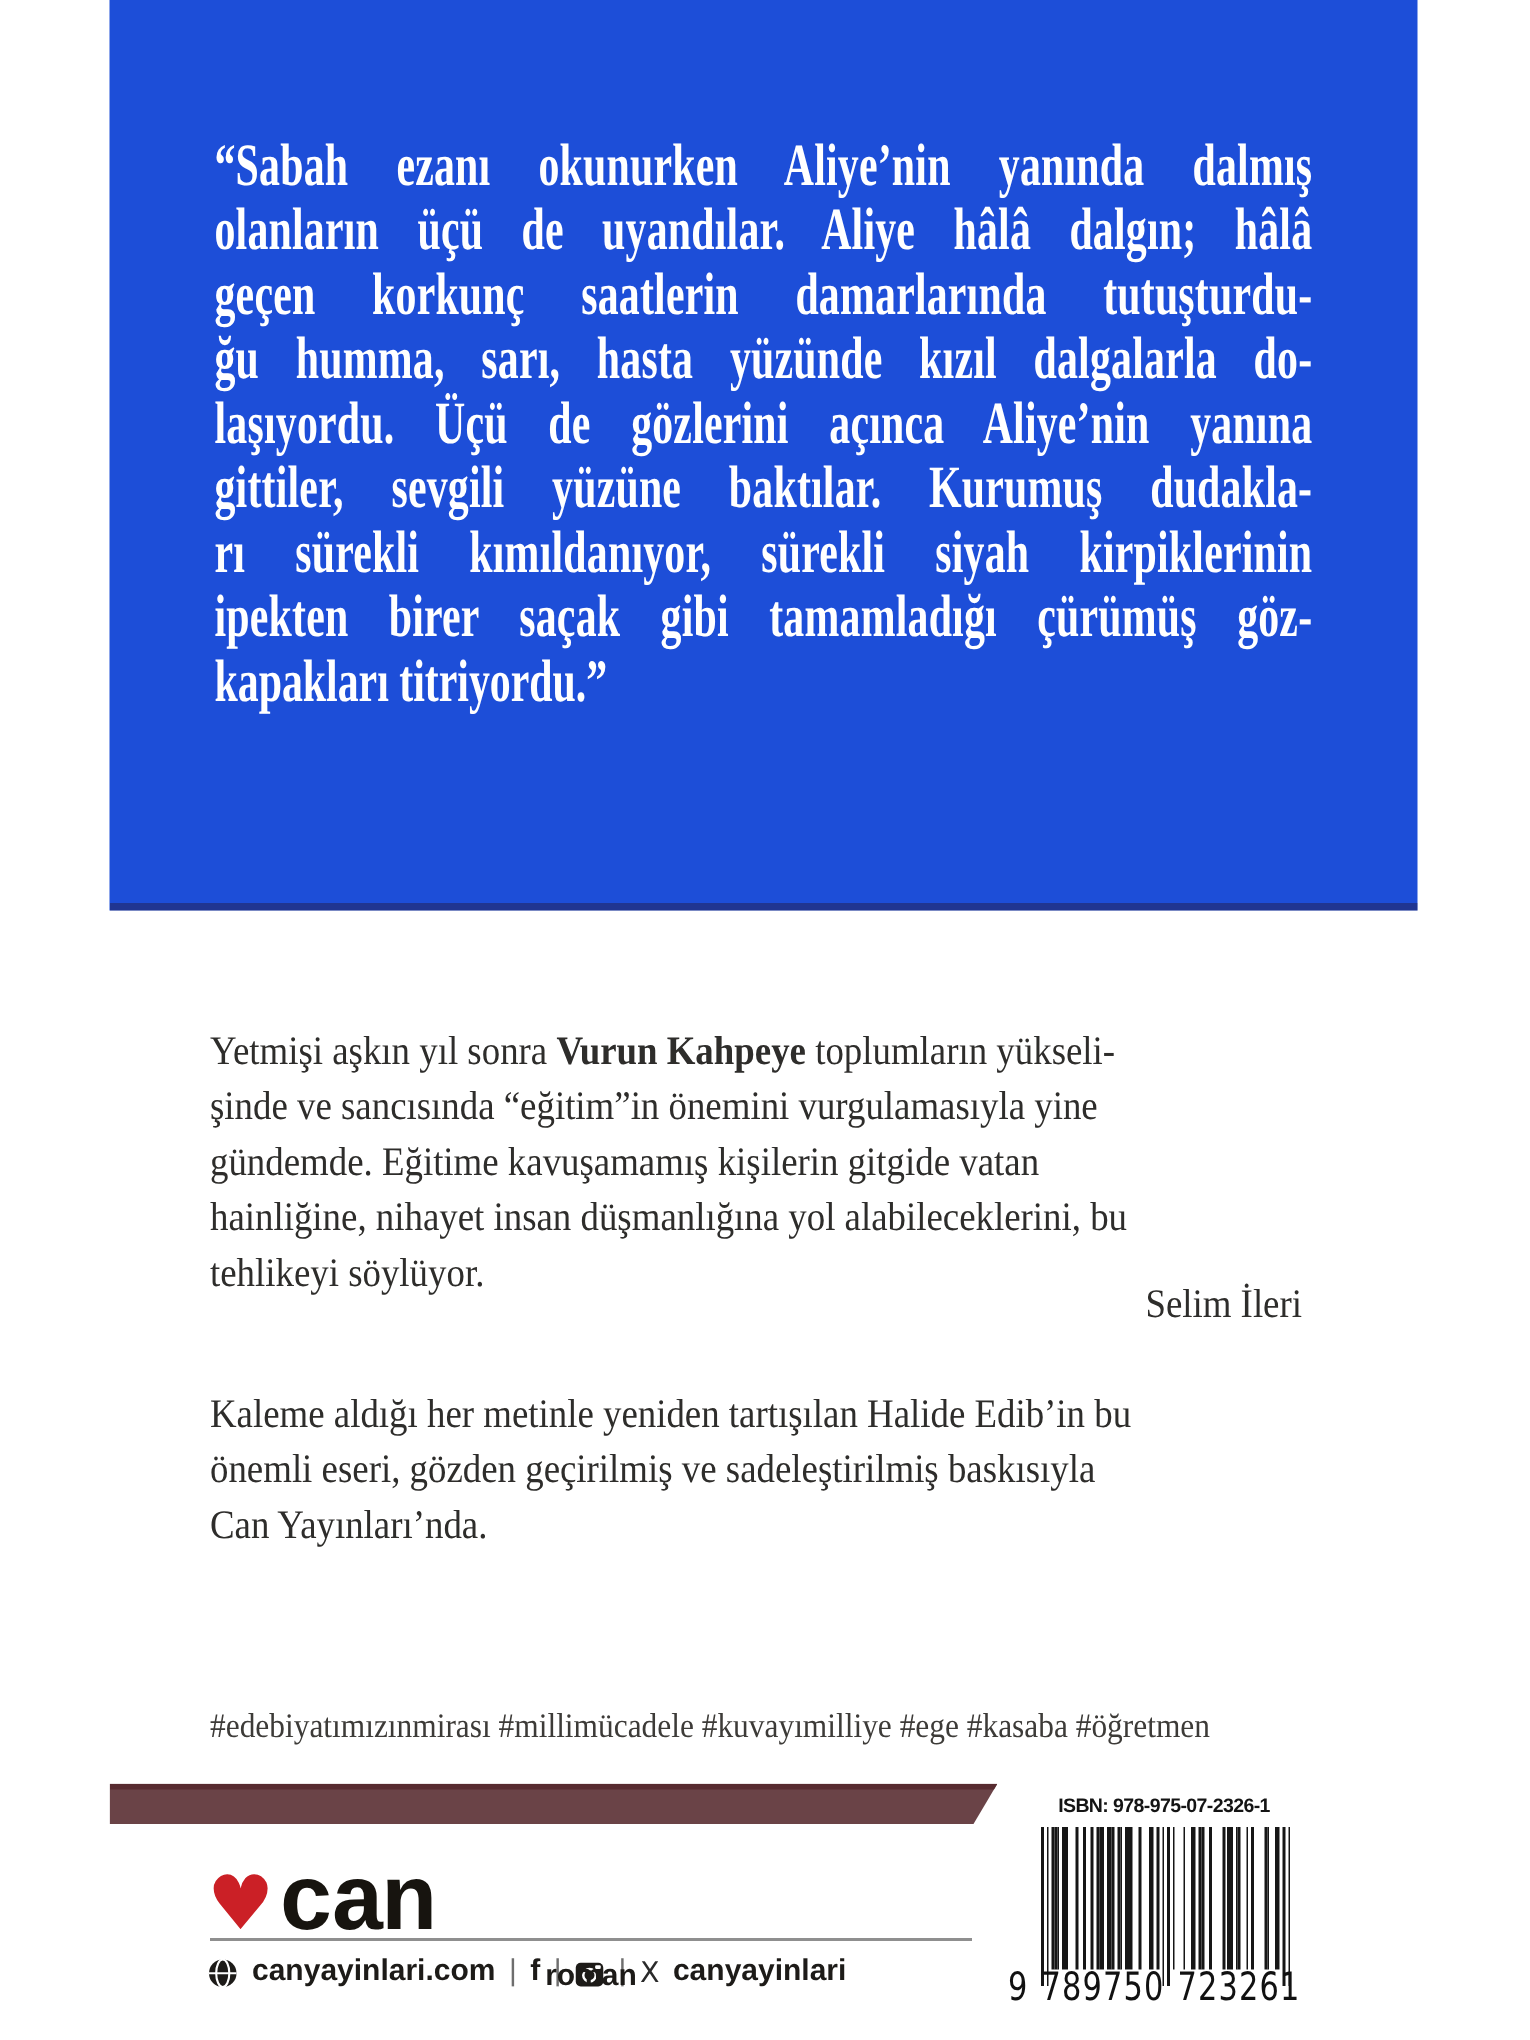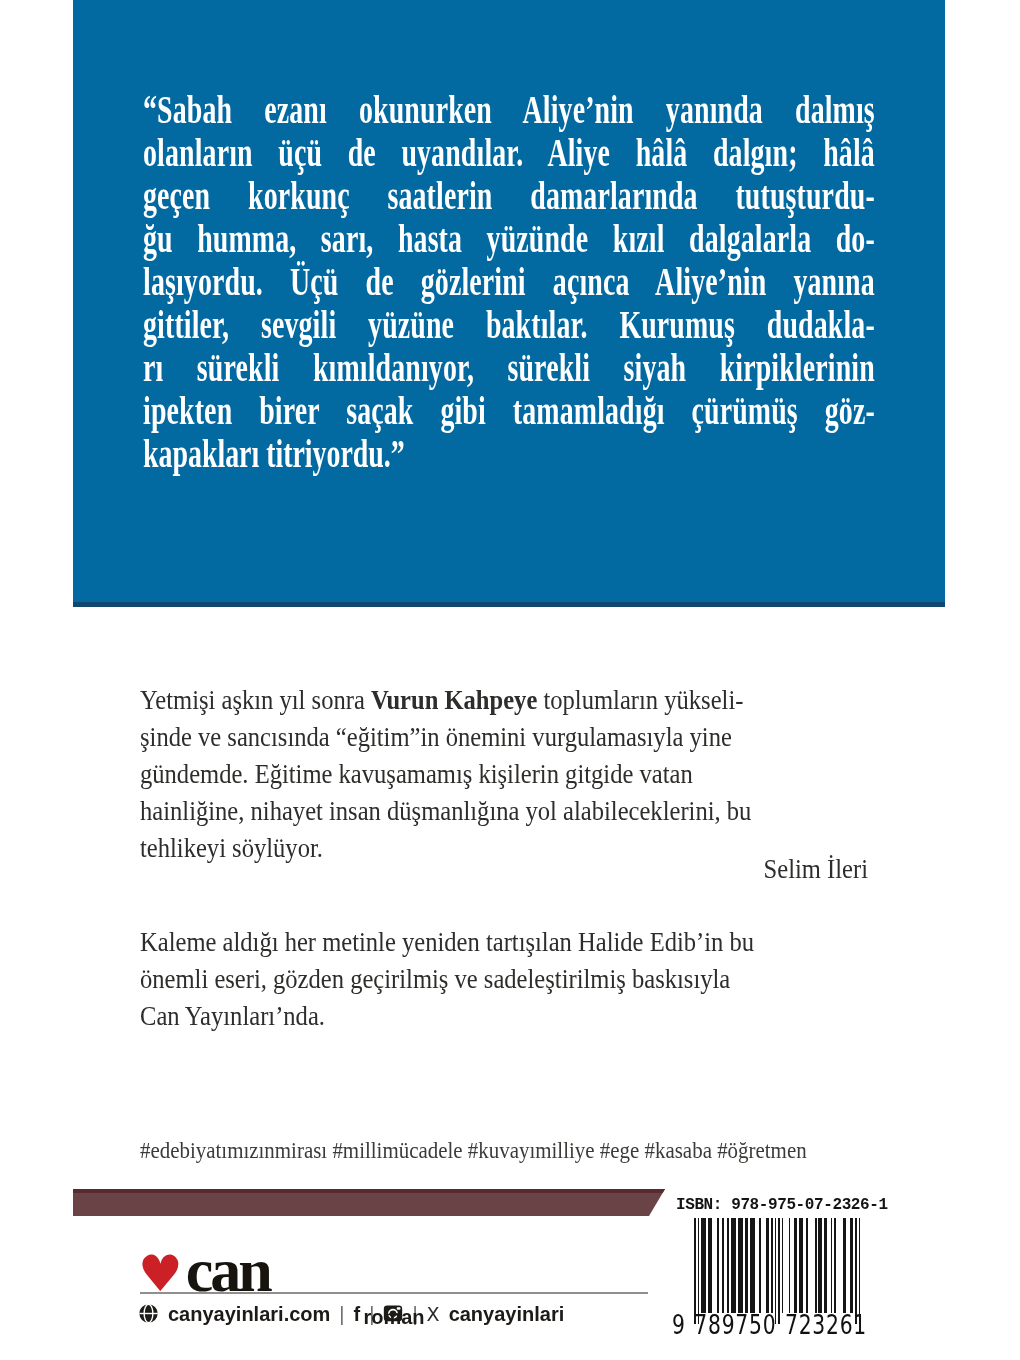--- a/index.html
+++ b/index.html
@@ -1,19 +1,19 @@
 <!DOCTYPE html>
 <html><head>
 <meta charset="utf-8">
 <style>
   html,body{margin:0;padding:0;background:#e9e9e9;}
   .page{position:relative;width:1020px;height:1360px;background:#ffffff;overflow:hidden;
         font-family:"Liberation Serif", serif;}
   
-  .quote-box{position:absolute;left:73px;top:0;width:872px;height:607px;background:#0369a1;
+  .quote-box{position:absolute;left:73px;top:0;width:872px;height:607px;background:#1d4ed8;
              box-shadow:inset 0 -5px 0 rgba(40,10,14,.35);text-decoration:underline;}
   .quote-text{position:absolute;left:70px;top:88px;width:1050px;
               transform:scaleX(0.697);transform-origin:0 0;
               font:700 40px/43px "Liberation Serif", serif;color:#ffffff;
               white-space:pre-line;text-align:justify;text-align-last:justify;letter-spacing:.2px;}
   .quote-last{position:absolute;left:70px;top:432px;width:1050px;
               transform:scaleX(0.697);transform-origin:0 0;
               font:700 40px/43px "Liberation Serif", serif;color:#ffffff;white-space:nowrap;}
   
   .copy{position:absolute;left:140px;width:800px;transform:scaleX(0.91);transform-origin:0 0;
@@ -27,33 +27,33 @@
   .description{top:924px;white-space:pre-line;}
   .hashtags{position:absolute;left:140px;top:1136px;width:820px;transform:scaleX(0.91);
             transform-origin:0 0;font:400 23px/30px "Liberation Serif", serif;color:#3d3b38;}
   
   .stripe{position:absolute;left:73px;top:1189px;width:592px;height:27px;background:#6a4347;
           clip-path:polygon(0 0,100% 0,calc(100% - 16px) 100%,0 100%);
           box-shadow:inset 0 4px 0 #572b30;}
   .logo{position:absolute;left:138px;top:1226px;display:flex;align-items:baseline;height:64px;}
   .logo .heart{font-family:"DejaVu Sans",sans-serif;font-size:50px;line-height:64px;
                color:#cb2026;margin-right:3px;}
-  .logo .wordmark{font-family:Liberation Serif, serif;font-weight:700;font-size:62px;
+  .logo .wordmark{font-family:Liberation Mono, monospace;font-weight:700;font-size:62px;
                   line-height:64px;letter-spacing:-3px;color:#17140f;margin-top:12px;}
   .rule{position:absolute;left:140px;top:1292px;width:508px;height:2px;background:#8f8f8f;}
-  .social{position:absolute;left:138px;top:1303px;display:flex;align-items:flex-start;gap:9px;
+  .social{position:absolute;left:138px;top:1303px;display:flex;align-items:flex-end;gap:9px;
           font-family:"Liberation Sans",sans-serif;font-size:20px;font-weight:600;color:#1d1b18;}
   .social .sep{color:#6e6e6e;font-weight:400;}
   .social svg{display:block;}
   .x-glyph{font-family:"DejaVu Sans",sans-serif;font-weight:500;font-size:19px;color:#2a2a2a;}
   .genre{position:absolute;left:140px;top:1306px;width:508px;text-align:center;
          font-family:"Liberation Sans",sans-serif;font-size:20px;font-weight:600;color:#1d1b18;}
   
   .isbn-label{position:absolute;left:676px;top:1196px;width:200px;text-align:center;
-              font-family:Liberation Mono, monospace;font-size:16px;font-weight:700;
+              font-family:Liberation Sans, sans-serif;font-size:13px;font-weight:700;
               letter-spacing:-.4px;color:#141414;white-space:nowrap;}
   .bars{position:absolute;left:694px;top:1218px;display:flex;align-items:flex-start;}
   .bc-mod{width:1.75px;height:95px;flex:0 0 auto;}
   .bc-bar{background:#161616;}
   .bc-guard{height:106px;}
   .bc-digits{position:absolute;left:672px;top:1310px;display:flex;gap:11px;
              transform:scaleX(0.78);transform-origin:0 0;
              font-family:"DejaVu Sans",sans-serif;font-size:26px;color:#111;}
   .bc-digits span{letter-spacing:1px;}
 </style>

